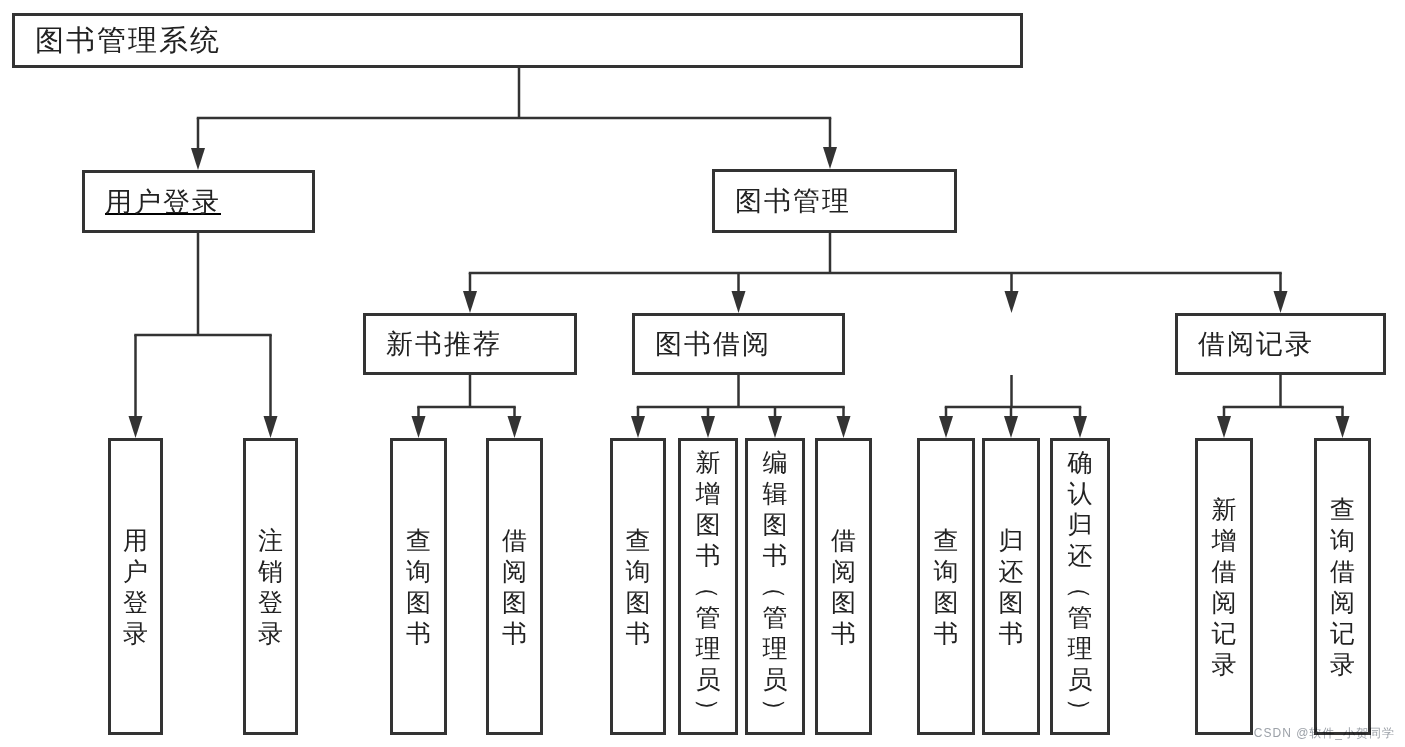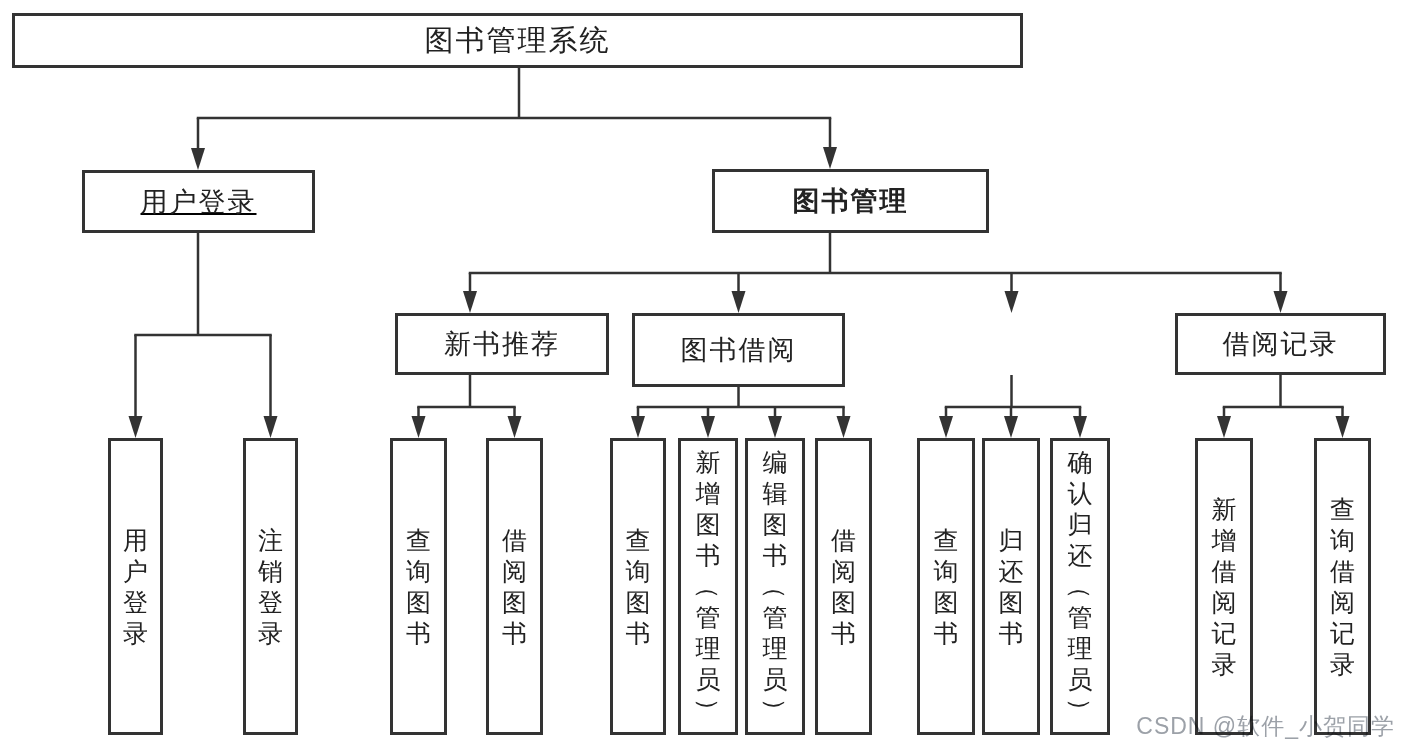--- a/index.html
+++ b/index.html
@@ -12,35 +12,35 @@
   body{font-family:"Liberation Sans", sans-serif;}
   .canvas{
     position:relative;width:1405px;height:747px;background:var(--bg);overflow:hidden;
   }
   .connectors{position:absolute;left:0;top:0;z-index:1;}
   .connectors line{stroke:var(--line);stroke-width:2.5;}
   .connectors polygon{fill:var(--line);}
   .hbox{
     position:absolute;z-index:2;box-sizing:border-box;
     border:3px solid var(--line);background:#fff;
-    display:flex;align-items:center;justify-content:center;
+    display:flex;align-items:center;padding-left:20px;
   }
   .hlabel{font-size:27px;letter-spacing:2px;color:var(--text);white-space:nowrap;}
   .root .hlabel{font-size:29px;}
   .vbox{
     position:absolute;z-index:2;box-sizing:border-box;top:438px;height:297px;
     border:3px solid var(--line);background:#fff;
     display:flex;align-items:center;justify-content:center;
   }
   .vlabel{display:flex;flex-direction:column;align-items:center;justify-content:center;}
   .vchar{display:block;height:31px;line-height:31px;font-size:25px;color:var(--text);text-align:center;}
   .vchar.rot{transform:rotate(90deg);}
   .watermark{
     position:absolute;right:10px;bottom:5px;z-index:9;
-    font-size:23px;color:var(--wm);letter-spacing:1px;white-space:nowrap;
+    font-size:12px;color:var(--wm);letter-spacing:1px;white-space:nowrap;
     mix-blend-mode:multiply;text-shadow:0 1px 1px rgba(255,255,255,.6);text-align:right;
   }
 </style>
 </head>
 <body>
 
 <div class="canvas">
 
   <svg class="connectors" width="1405" height="747" viewBox="0 0 1405 747">
       <line x1="519" y1="68" x2="519" y2="118"></line>
@@ -97,28 +97,28 @@
       <polygon points="1335.5,416 1349.5,416 1342.5,438"></polygon>
     </svg>
 
   <div class="hbox root" style="left:12px;top:13px;width:1011px;height:55px;">
     <span class="hlabel">图书管理系统</span>
   </div>
 
   <div class="hbox" style="left:82px;top:170px;width:233px;height:63px;text-decoration:underline;">
     <span class="hlabel">用户登录</span>
   </div>
-  <div class="hbox" style="left:712px;top:169px;width:277px;height:64px;font-weight:bold;">
+  <div class="hbox" style="left:712px;top:169px;width:245px;height:64px;">
     <span class="hlabel">图书管理</span>
   </div>
 
-  <div class="hbox" style="left:363px;top:313px;width:214px;height:62px;margin-left:32px;">
+  <div class="hbox" style="left:363px;top:313px;width:214px;height:62px;">
     <span class="hlabel">新书推荐</span>
   </div>
-  <div class="hbox" style="left:632px;top:313px;width:213px;height:74px;">
+  <div class="hbox" style="left:632px;top:313px;width:213px;height:62px;">
     <span class="hlabel">图书借阅</span>
   </div>
   <div class="hbox" style="left:1175px;top:313px;width:211px;height:62px;">
     <span class="hlabel">借阅记录</span>
   </div>
 
   <div class="vbox" style="left:108px;width:55px;">
     <span class="vlabel">
         <span class="vchar">用</span>
         <span class="vchar">户</span>

